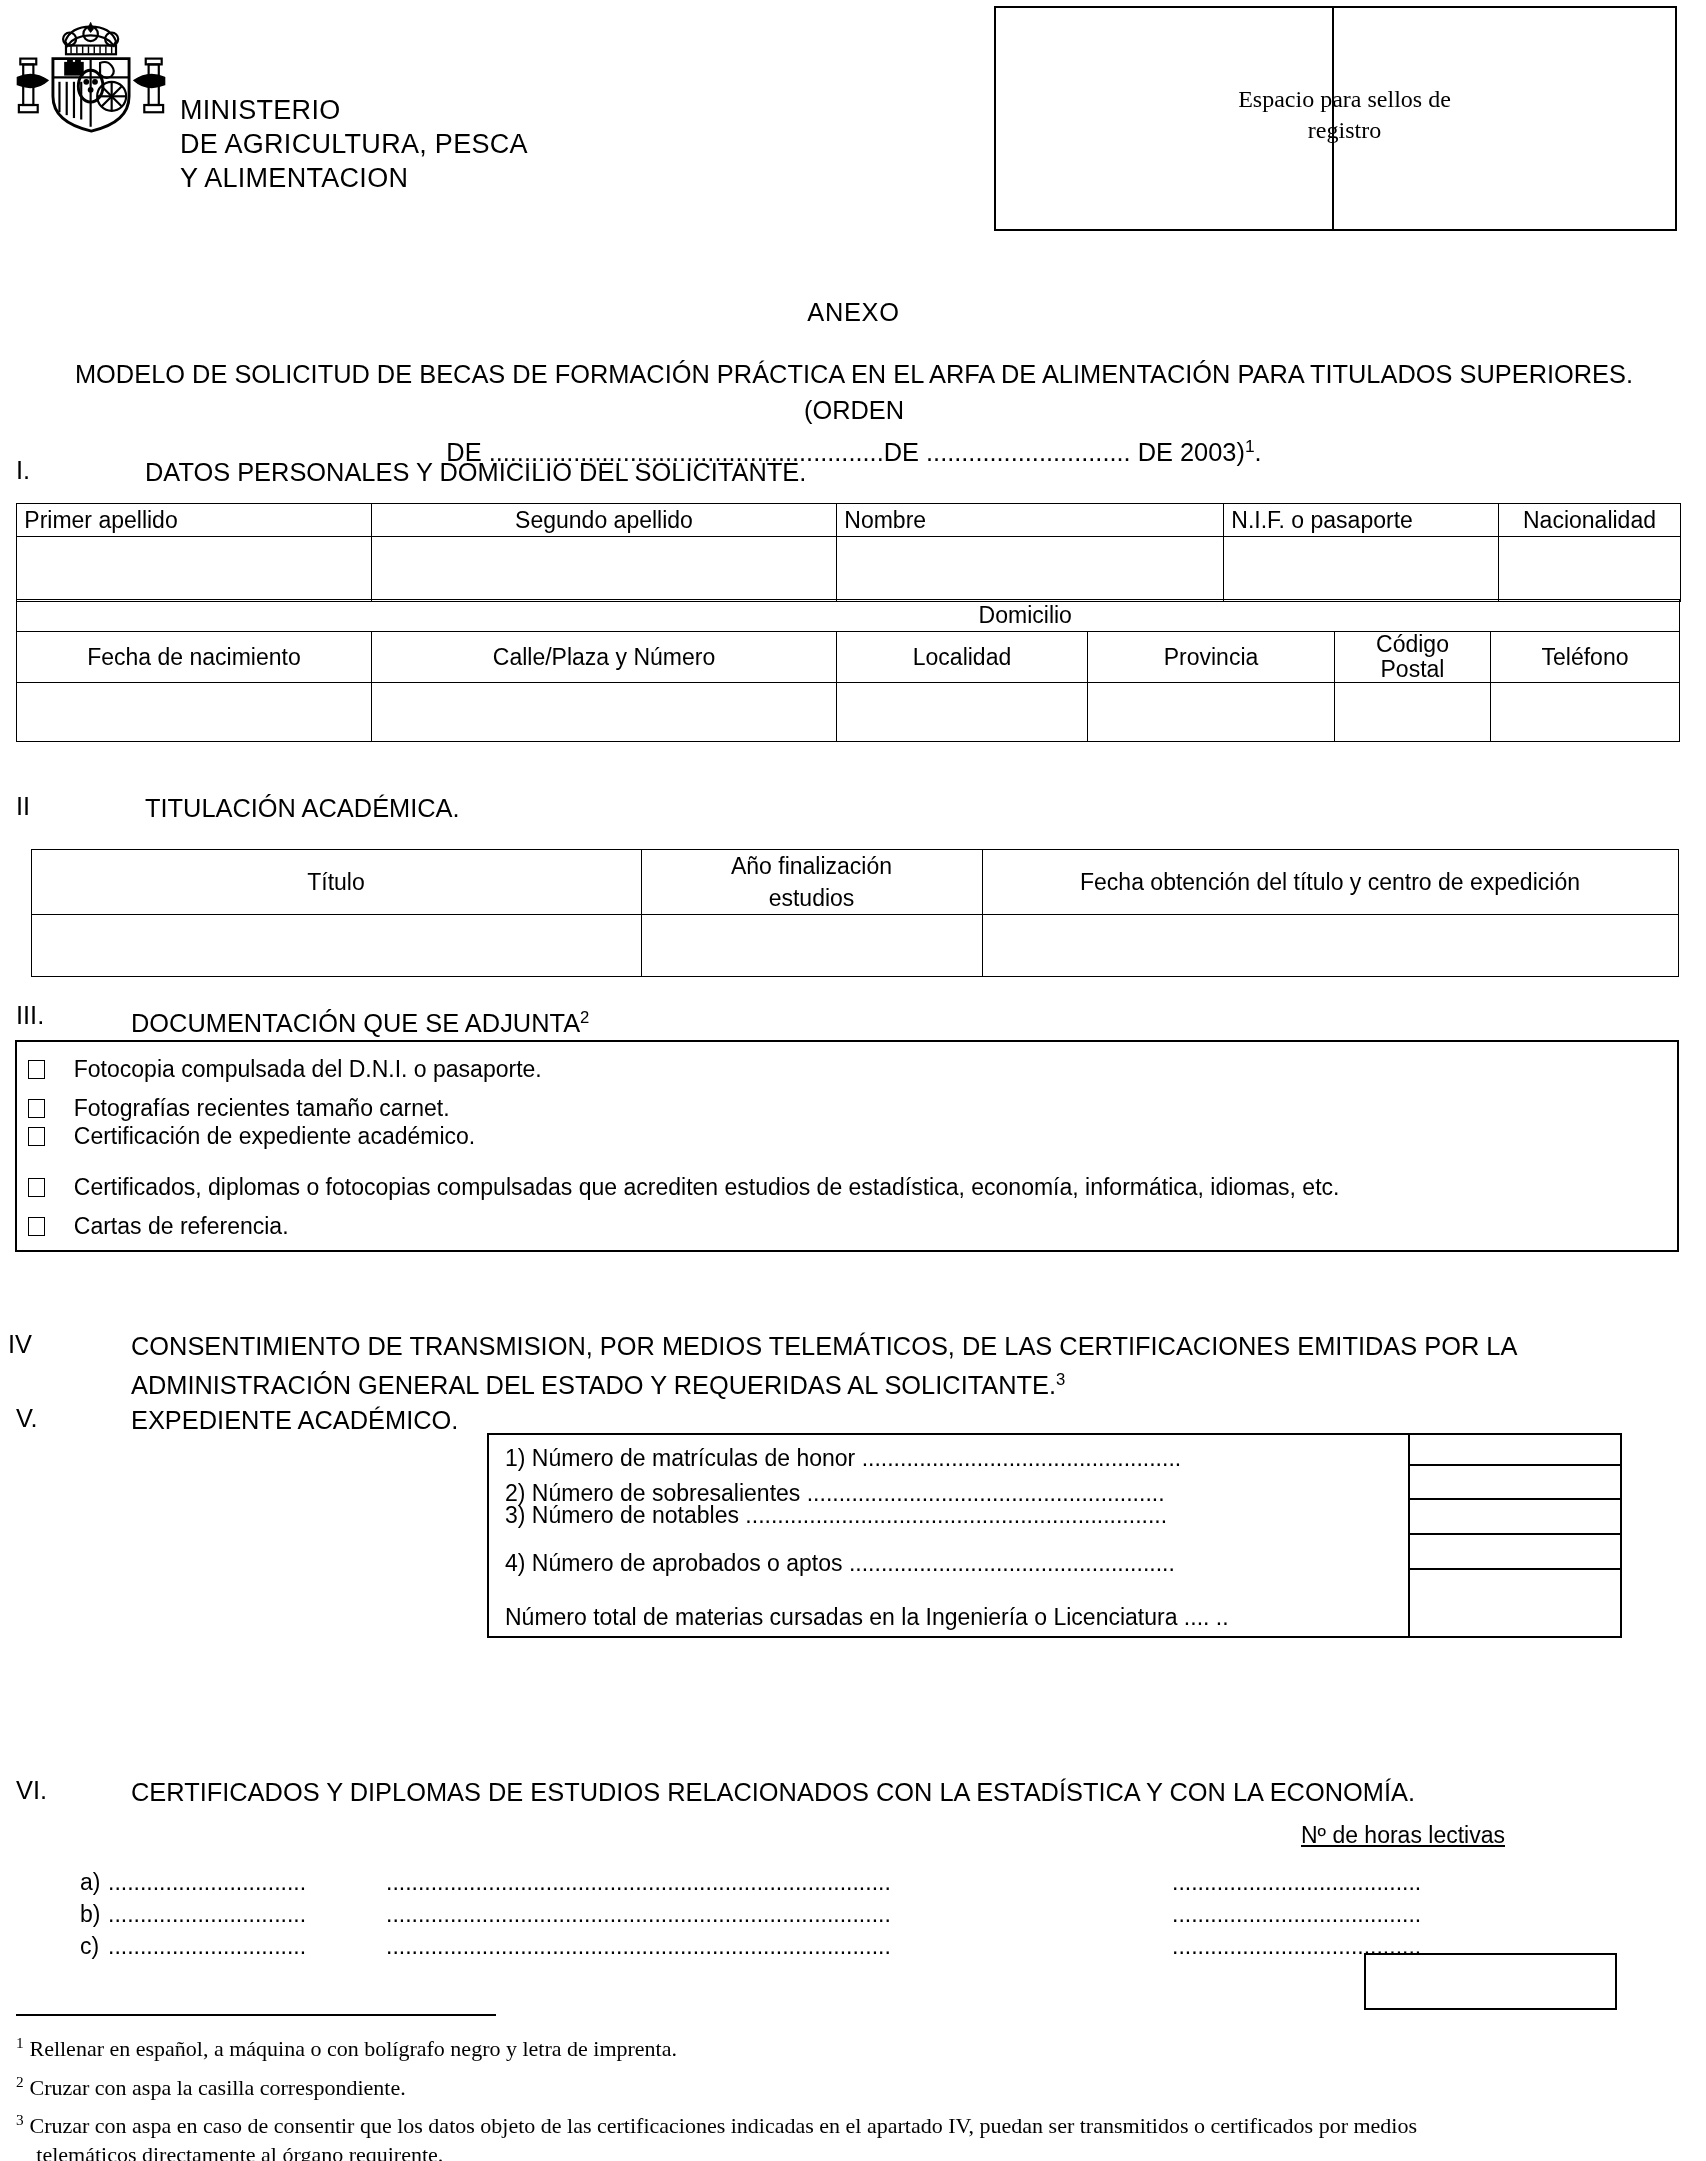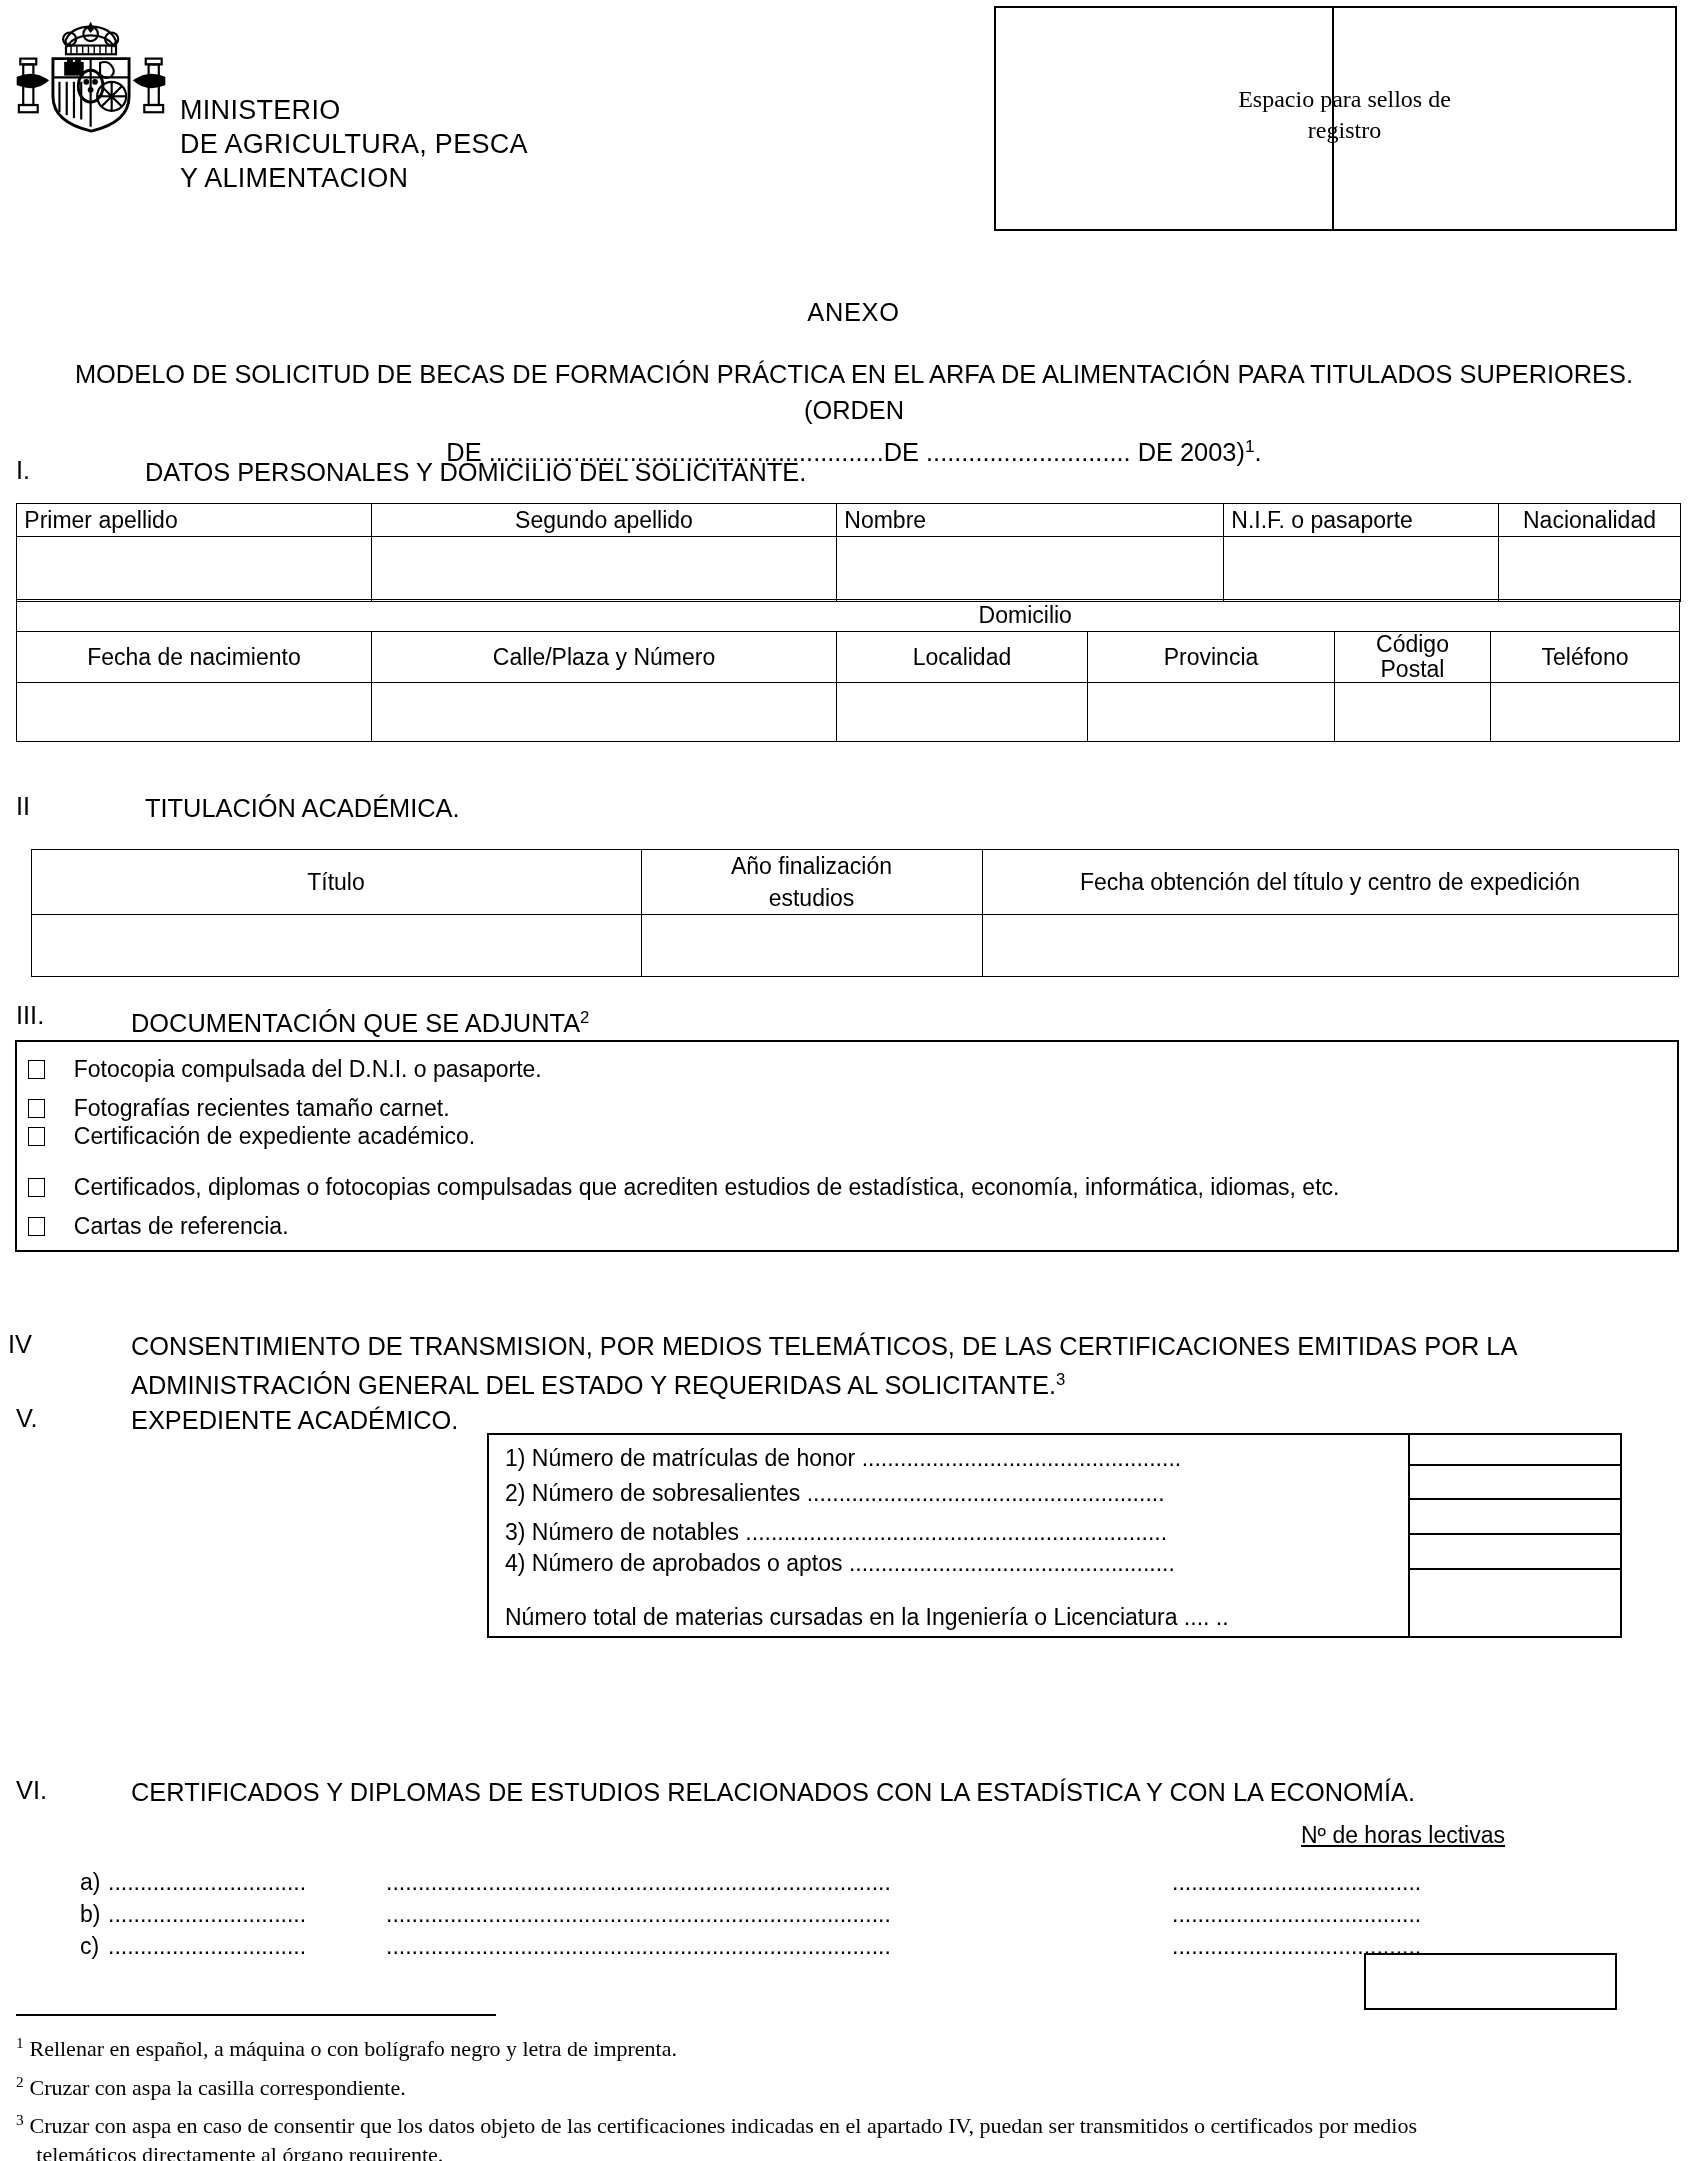--- a/index.html
+++ b/index.html
@@ -451,21 +451,21 @@
     <span>ADMINISTRACIÓN GENERAL DEL ESTADO Y REQUERIDAS AL SOLICITANTE.</span><span class="sup">3</span>
   </div>
 
   <div class="section-num" style="left:16px; top:1404px;">V.</div>
   <div class="section-head" style="left:131px; top:1404px;">EXPEDIENTE ACADÉMICO.</div>
 
   <div id="expediente-table">
     <div id="exp-left">
       <div class="exp-line" style="top:10.2px;">1) Número de matrículas de honor ..................................................</div>
       <div class="exp-line" style="top:45px;">2) Número de sobresalientes ........................................................</div>
-      <div class="exp-line" style="top:84px;">3) Número de notables ..................................................................</div>
+      <div class="exp-line" style="top:67px;">3) Número de notables ..................................................................</div>
       <div class="exp-line" style="top:115px;">4) Número de aprobados o aptos ...................................................</div>
       <div class="exp-line" style="top:169px;">Número total de materias cursadas en la Ingeniería o Licenciatura .... ..</div>
     </div>
     <div id="exp-right">
       <div class="exp-cell" style="height:30.5px;"></div>
       <div class="exp-cell" style="height:34px;"></div>
       <div class="exp-cell" style="height:35px;"></div>
       <div class="exp-cell" style="height:35px;"></div>
       <div class="exp-cell" style="height:66px;"></div>
     </div>

